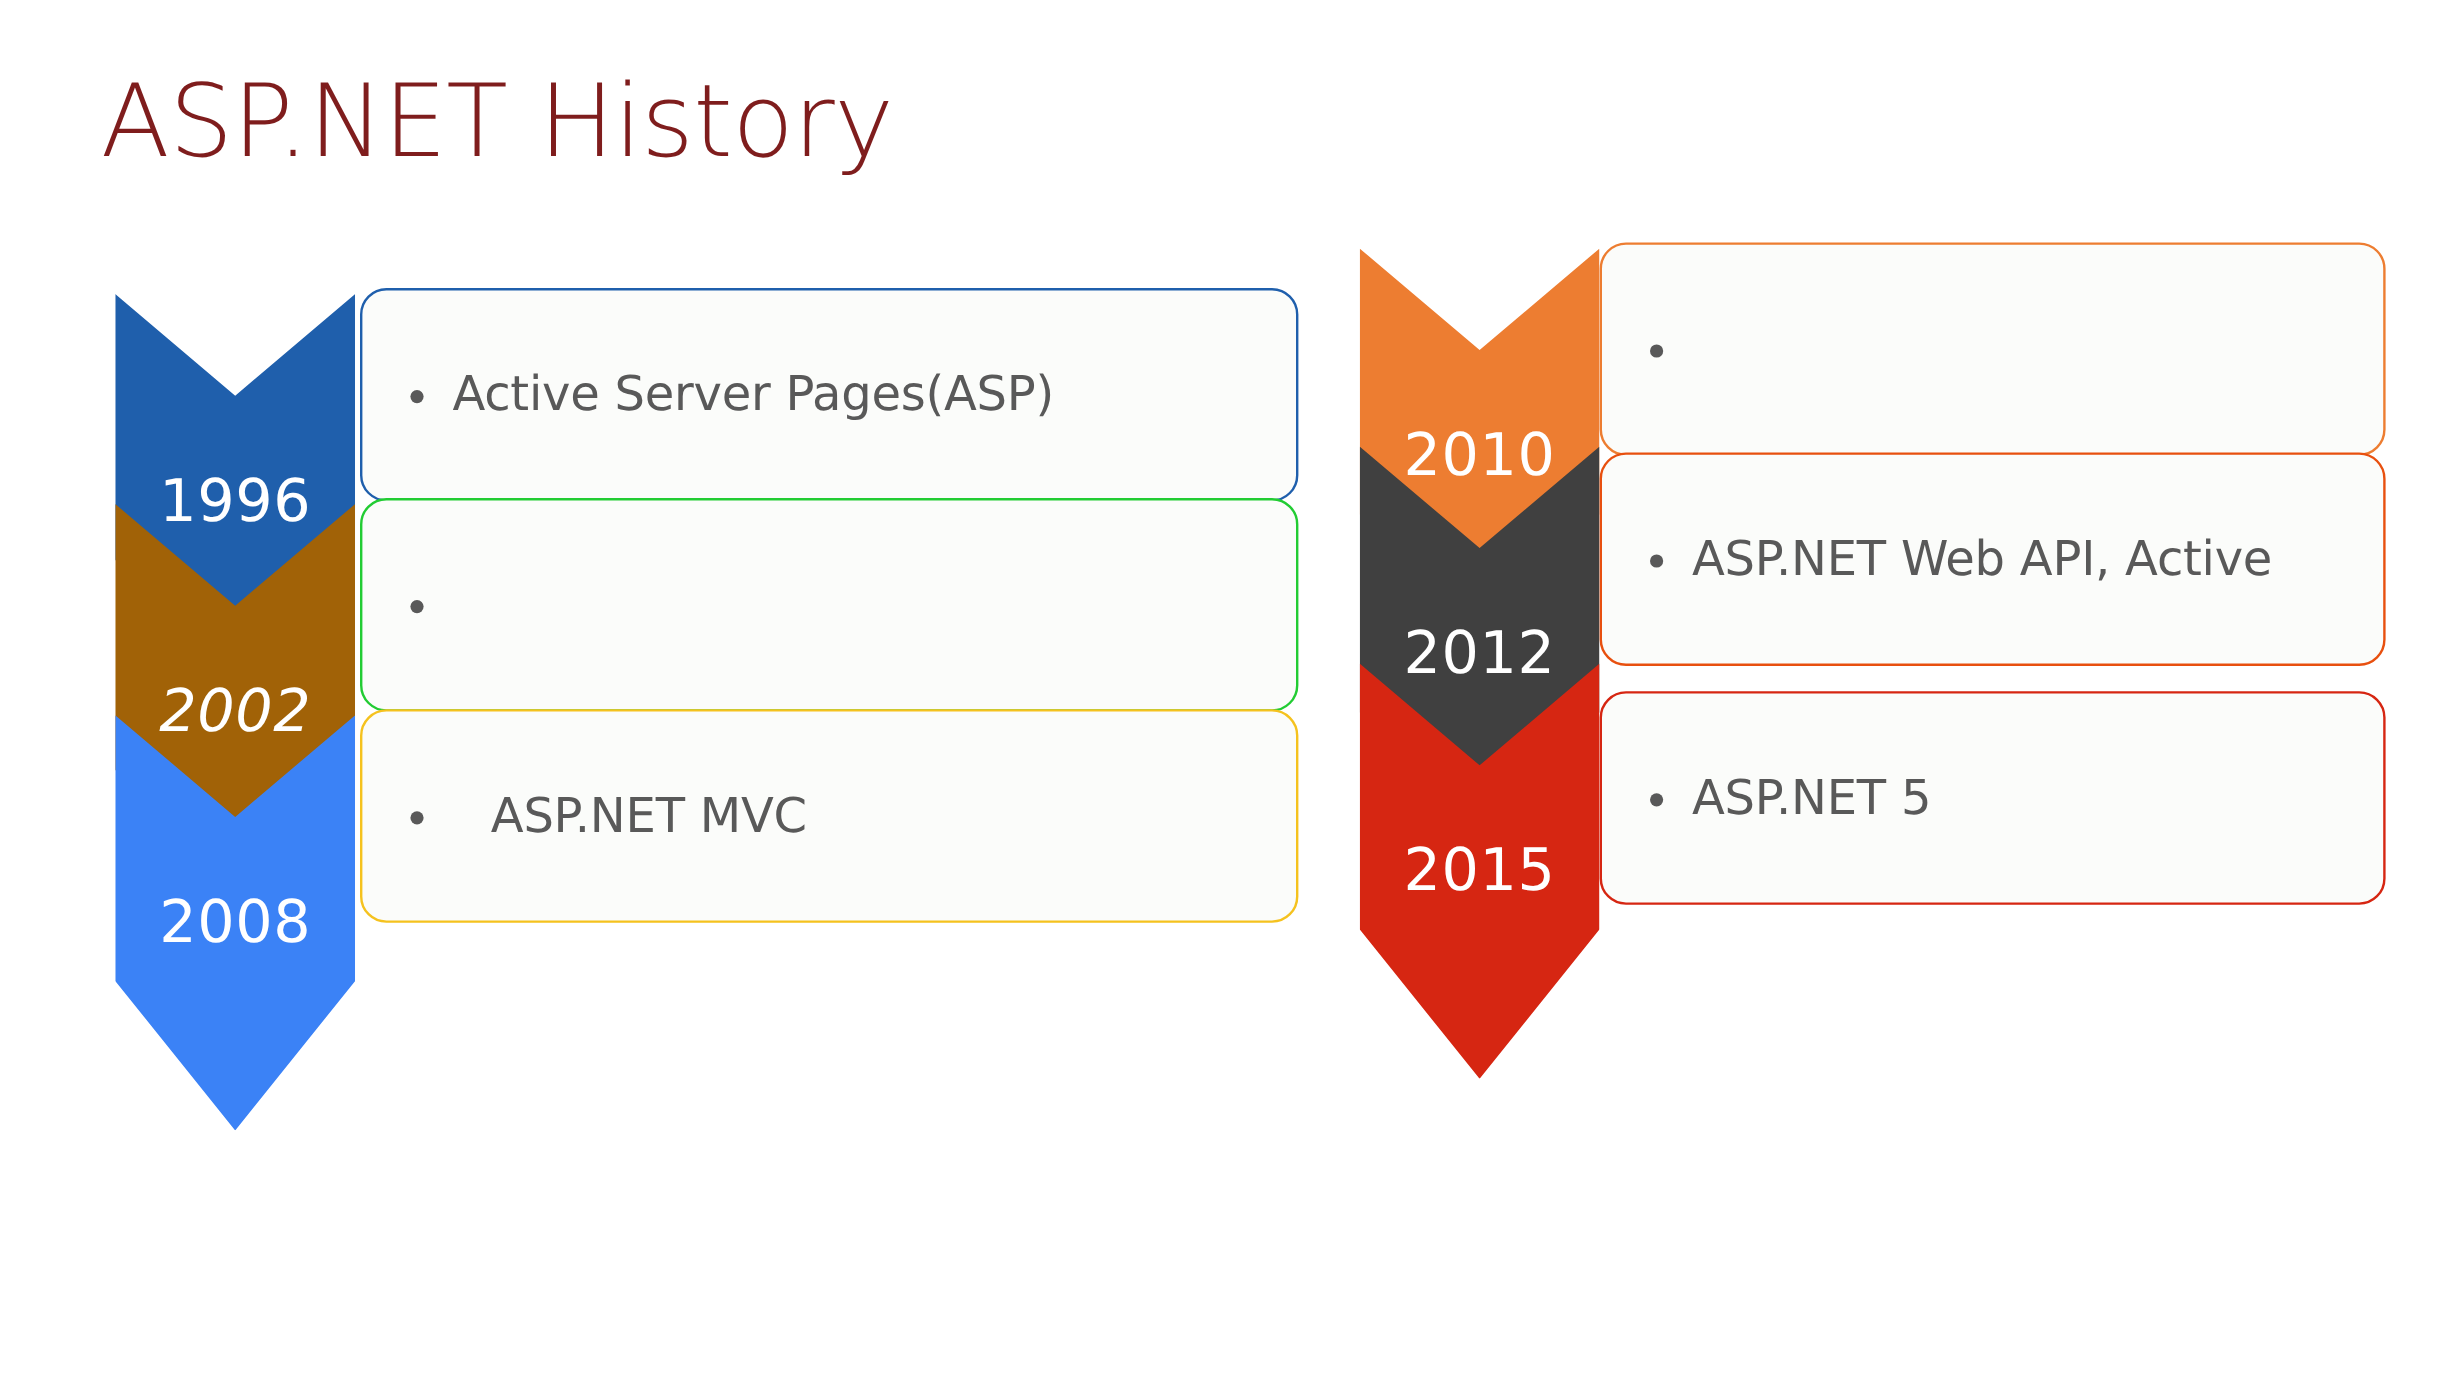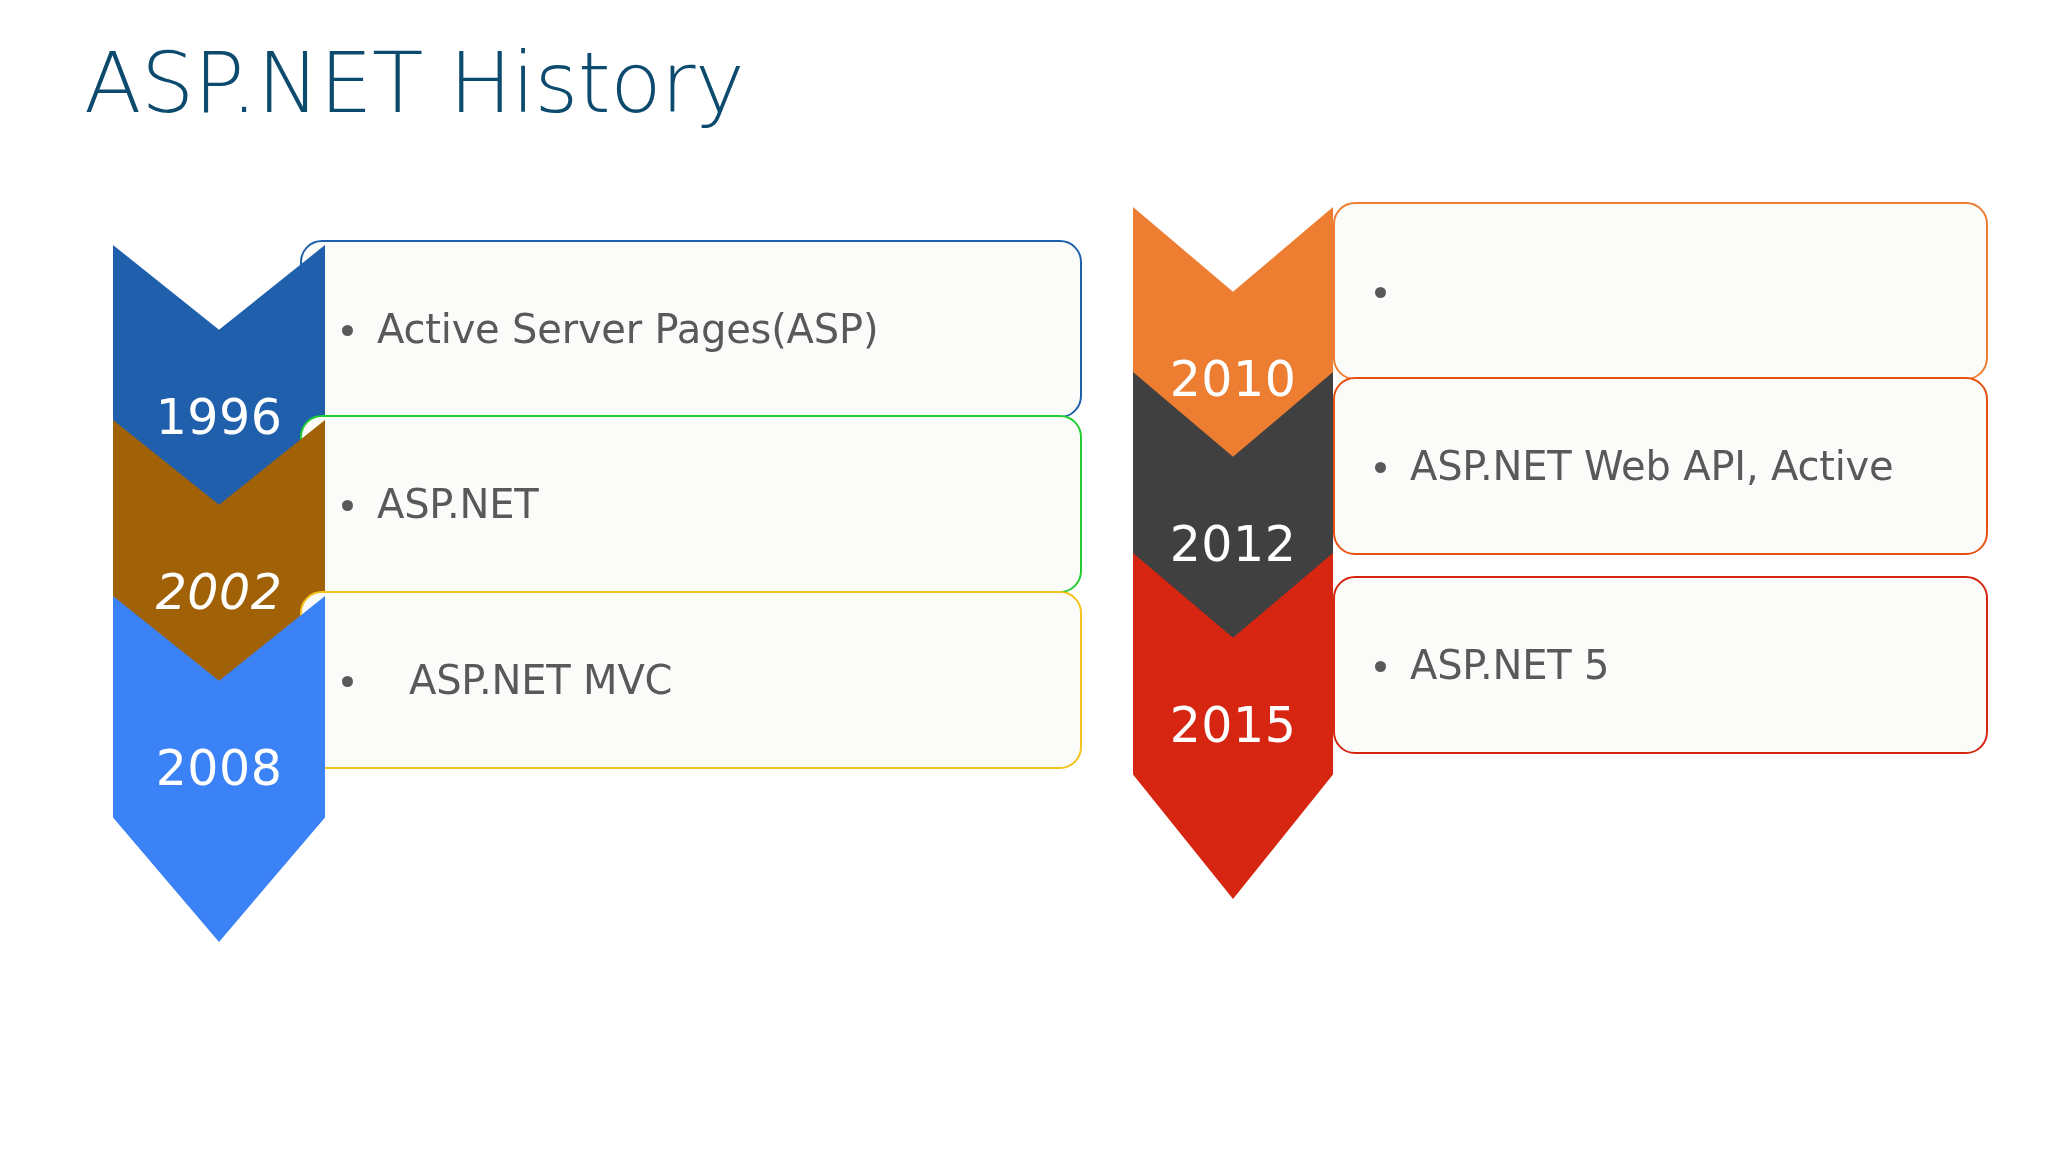--- a/index.html
+++ b/index.html
@@ -104,50 +104,49 @@
     font-family: "DejaVu Sans", sans-serif;
     font-size: 40px;
     font-weight: 400;
     color: #595959;
     white-space: nowrap;
     line-height: 1.1;
     letter-spacing: -0.2px;
   }
 
   
-  #column-left .chevron { left: 113px; padding-left: 12px; }
+  #column-left .chevron { left: 96px; }
   #column-left .card    { left: 300px; width: 782px; }
 
   
   #column-right .chevron { left: 103px; }
   #column-right .card    { left: 303px; width: 655px; }
 </style>
 </head>
 <body>
 
 <div id="slide" style="background: rgb(255, 255, 255);">
 
-  <div id="slide-title" style="color: #0c4a6e;">ASP.NET History</div>
+  <div id="slide-title" style="color: #7f1d1d; margin-top: 18px;">ASP.NET History</div>
 
   <div class="timeline-column" id="column-left">
 
     <div class="timeline-row">
       <div class="card" style="top: 200px; border-color: rgb(31, 95, 172); background: rgb(251, 252, 250);">
         <span class="card-bullet" style="background: rgb(89, 89, 89);"></span>
         <span class="card-text" style="color: rgb(89, 89, 89);">Active Server Pages(ASP)</span>
       </div>
       <div class="chevron" style="top: 205px; background: rgb(31, 95, 172);">
         <span class="chevron-year">1996</span>
       </div>
     </div>
 
     <div class="timeline-row">
       <div class="card" style="top: 375px; border-color: rgb(34, 204, 51); background: rgb(251, 252, 250);">
         <span class="card-bullet" style="background: rgb(89, 89, 89);"></span>
-        <span class="card-text" style="color: rgb(89, 89, 89);">ASP.NET</span>
       </div>
       <div class="chevron" style="top: 380px; background: #a16207; font-style: italic;">
         <span class="chevron-year">2002</span>
       </div>
     </div>
 
     <div class="timeline-row">
       <div class="card" style="top: 551px; border-color: rgb(245, 194, 30); background: rgb(251, 252, 250); gap: 32px;">
         <span class="card-bullet" style="background: rgb(89, 89, 89);"></span>
         <span class="card-text" style="color: rgb(89, 89, 89);">ASP.NET MVC</span>

